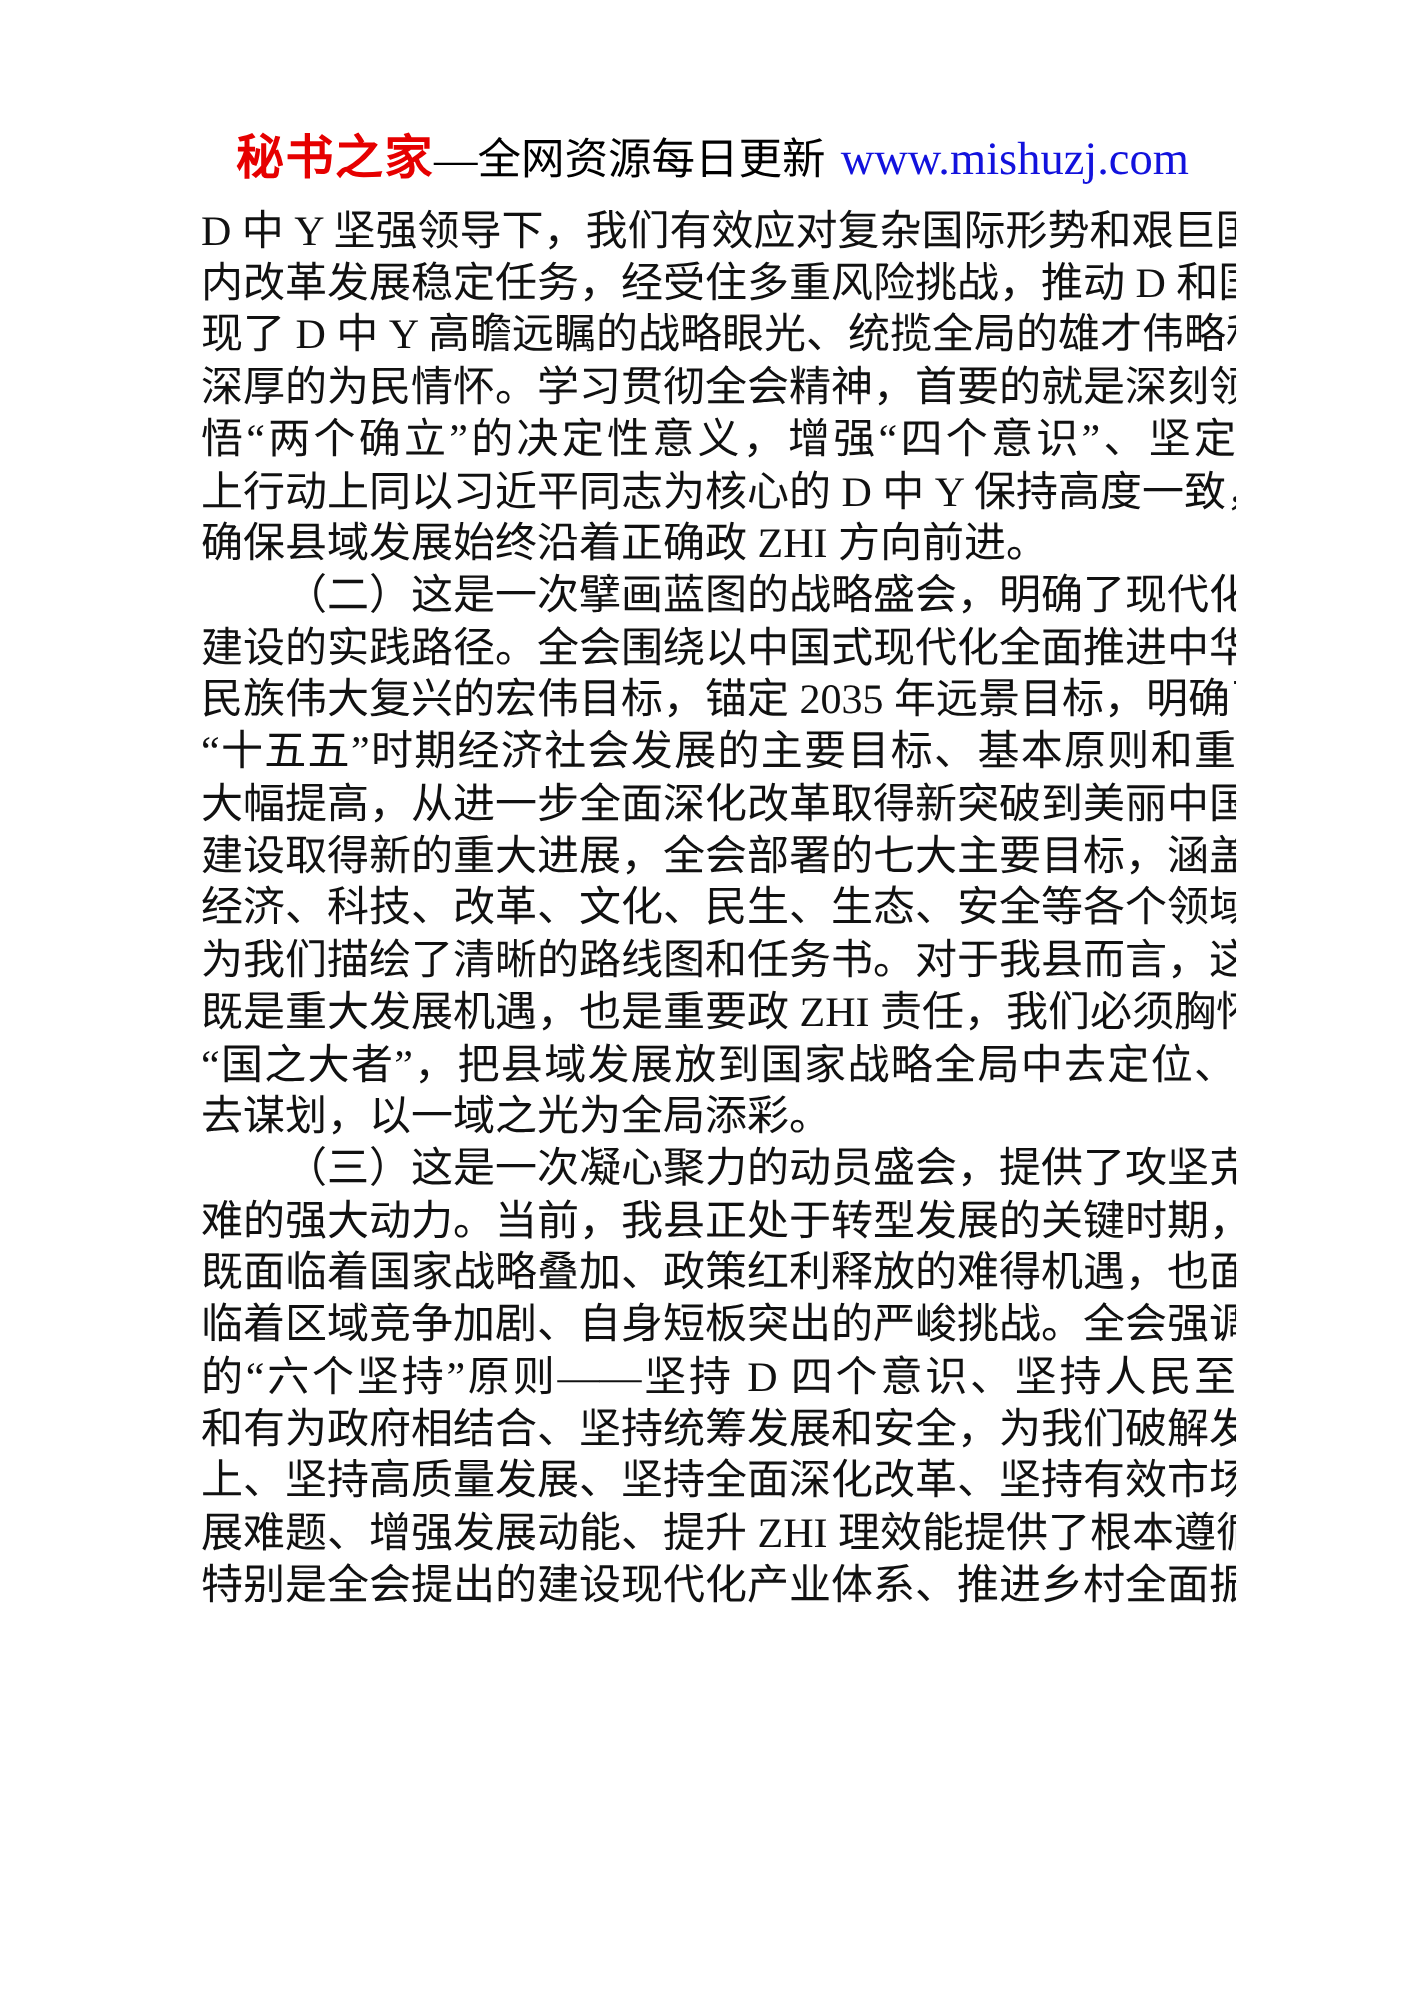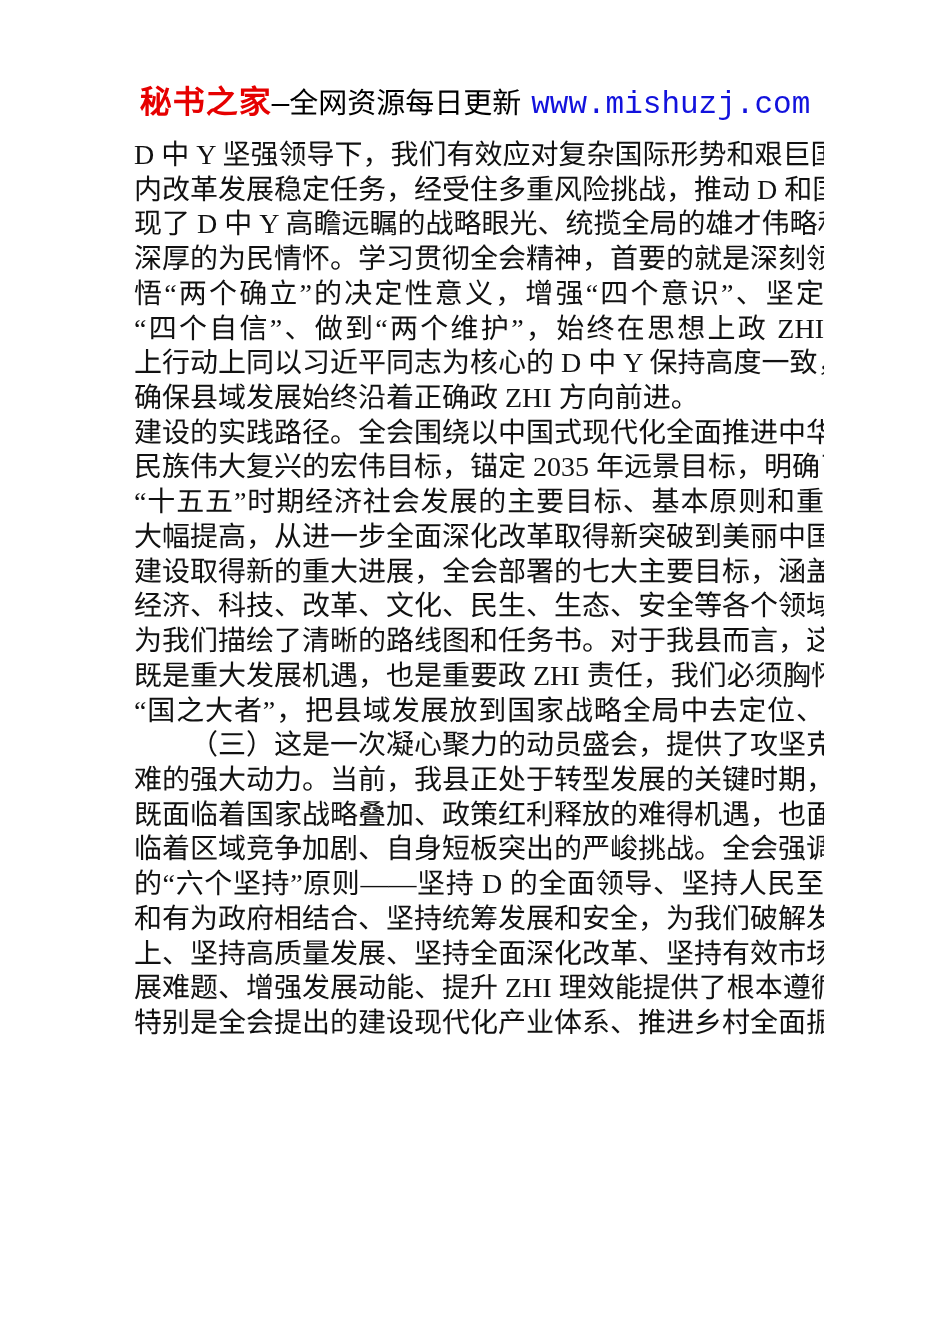--- a/index.html
+++ b/index.html
@@ -21,21 +21,21 @@
   }
   
   .site-header{
     position:absolute;
     top:84px;
     left:0;
     width:100%;
     text-align:center;
     white-space:nowrap;
     line-height:42px;
-    font-family:Liberation Mono, monospace;
+    font-family:Liberation Serif, serif;
   }
   .site-header .brand{
     color:var(--brand-red);
     font-weight:bold;
     font-size:32px;
     letter-spacing:1px;
   }
   .site-header .sep,
   .site-header .tagline{
     color:#000000;
@@ -82,36 +82,37 @@
   <div class="site-header">
     <span class="brand">秘书之家</span><span class="sep">—</span><span class="tagline">全网资源每日更新</span><span class="url">www.mishuzj.com</span>
   </div>
 
   <div class="doc-body" id="doc-body">
       <div class="line">D 中 Y 坚强领导下，我们有效应对复杂国际形势和艰巨国</div>
       <div class="line">内改革发展稳定任务，经受住多重风险挑战，推动 D 和国</div>
       <div class="line">现了 D 中 Y 高瞻远瞩的战略眼光、统揽全局的雄才伟略和</div>
       <div class="line">深厚的为民情怀。学习贯彻全会精神，首要的就是深刻领</div>
       <div class="line">悟“两个确立”的决定性意义，增强“四个意识”、坚定</div>
-      <div class="line">“四个自信”、做到“两个维护”，始终在思想上政 ZHI</div>
       <div class="line">上行动上同以习近平同志为核心的 D 中 Y 保持高度一致，</div>
       <div class="line short">确保县域发展始终沿着正确政 ZHI 方向前进。</div>
+      <div class="line indent">（二）这是一次擘画蓝图的战略盛会，明确了现代化</div>
       <div class="line">建设的实践路径。全会围绕以中国式现代化全面推进中华</div>
       <div class="line">民族伟大复兴的宏伟目标，锚定 2035 年远景目标，明确了</div>
       <div class="line">“十五五”时期经济社会发展的主要目标、基本原则和重</div>
       <div class="line">大幅提高，从进一步全面深化改革取得新突破到美丽中国</div>
       <div class="line">建设取得新的重大进展，全会部署的七大主要目标，涵盖</div>
       <div class="line">经济、科技、改革、文化、民生、生态、安全等各个领域</div>
       <div class="line">为我们描绘了清晰的路线图和任务书。对于我县而言，这</div>
       <div class="line">既是重大发展机遇，也是重要政 ZHI 责任，我们必须胸怀</div>
       <div class="line">“国之大者”，把县域发展放到国家战略全局中去定位、</div>
+      <div class="line short">去谋划，以一域之光为全局添彩。</div>
       <div class="line indent">（三）这是一次凝心聚力的动员盛会，提供了攻坚克</div>
       <div class="line">难的强大动力。当前，我县正处于转型发展的关键时期，</div>
       <div class="line">既面临着国家战略叠加、政策红利释放的难得机遇，也面</div>
       <div class="line">临着区域竞争加剧、自身短板突出的严峻挑战。全会强调</div>
-      <div class="line">的“六个坚持”原则——坚持 D 的全面领导、坚持人民至</div>
+      <div class="line">的“六个坚持”原则——坚持 D 四个意识、坚持人民至</div>
       <div class="line">和有为政府相结合、坚持统筹发展和安全，为我们破解发</div>
       <div class="line">上、坚持高质量发展、坚持全面深化改革、坚持有效市场</div>
       <div class="line">展难题、增强发展动能、提升 ZHI 理效能提供了根本遵循。</div>
       <div class="line">特别是全会提出的建设现代化产业体系、推进乡村全面振</div>
     </div>
 
 </div>
 
 </body></html>

